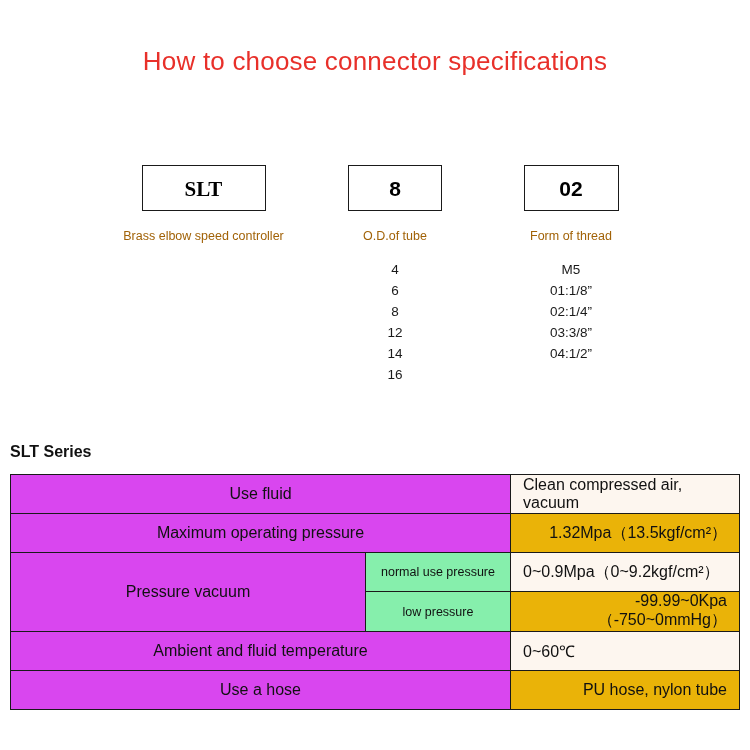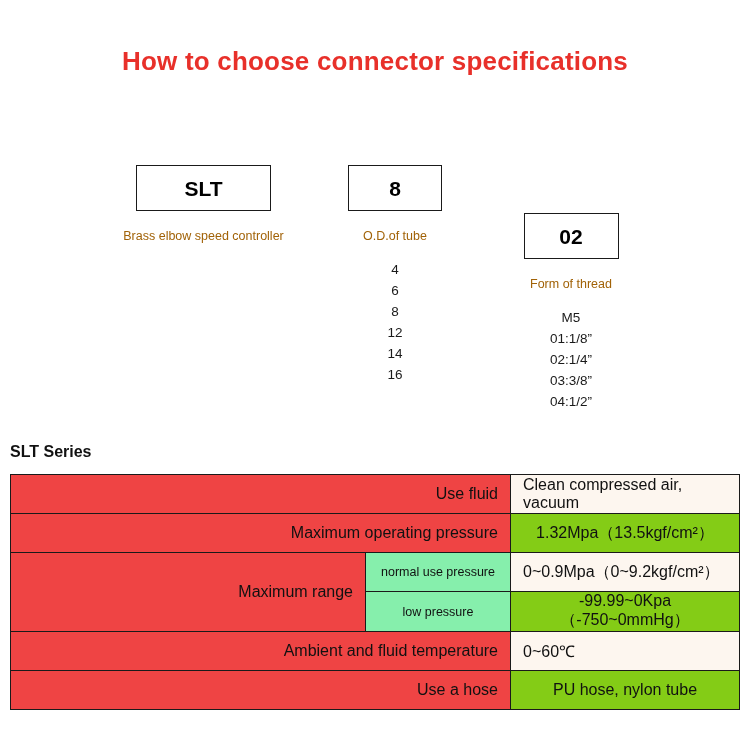--- a/index.html
+++ b/index.html
@@ -19,21 +19,21 @@
     width: 750px;
     height: 750px;
     box-sizing: border-box;
   }
 
   
   .title {
     text-align: center;
     color: #e8302a;
     font-size: 26px;
-    font-weight: bold;
+    font-weight: normal;
     margin: 0;
     padding-top: 46px;
     letter-spacing: 0.2px;
   }
   .subtitle {
     text-align: center;
     color: #1a1a1a;
     font-size: 21px;
     font-weight: normal;
     margin: 0;
@@ -48,33 +48,33 @@
     width: 750px;
     display: flex;
     justify-content: flex-start;
   }
   .code-col {
     position: absolute;
     text-align: center;
   }
   .code-col.c1 { left: 106px; width: 195px; }
   .code-col.c2 { left: 330px; width: 130px; }
-  .code-col.c3 { left: 497px; width: 148px; margin-top: 48px; }
+  .code-col.c3 { left: 497px; width: 148px; }
 
   .code-box {
     border: 1px solid #1a1a1a;
     height: 46px;
     line-height: 46px;
     font-size: 21px;
     font-weight: bold;
     color: #000000;
     box-sizing: border-box;
     background: #ffffff;
   }
-  .code-col.c1 .code-box { width: 135px; margin: 0 auto; }
+  .code-col.c1 .code-box { width: 124px; margin: 0 auto; font-family: Liberation Serif, serif; }
   .code-col.c2 .code-box { width: 94px; margin: 0 auto; }
   .code-col.c3 .code-box { width: 95px; margin: 0 auto; }
 
   .code-caption {
     font-size: 12.5px;
     color: #a16207;
     margin-top: 18px;
   }
   .code-list {
     margin-top: 16px;
@@ -105,34 +105,34 @@
   }
   .spec-table td {
     border: 1px solid #1a1a1a;
     padding: 0 12px;
     font-size: 16px;
     color: #111111;
     height: 38px;
     vertical-align: middle;
   }
   .spec-table td.label {
-    background: #ef4444;
-    text-align: right;
+    background: #d946ef;
+    text-align: center;
   }
   .spec-table td.sublabel {
     background: #86efac;
     text-align: center;
     font-size: 12.5px;
   }
   .spec-table td.value {
     background: #fdf6ef;
   }
   .spec-table td.value-white {
-    background: #84cc16;
-    text-align: center;
+    background: #eab308;
+    text-align: right;
   }
   .col-a { width: 355px; }
   .col-b { width: 145px; }
 </style>
 </head>
 <body>
 
 <div class="page">
 
   <h1 class="title">How to choose connector specifications</h1>
@@ -182,21 +182,21 @@
     <tbody>
       <tr>
         <td class="label" colspan="2">Use fluid</td>
         <td class="value">Clean compressed air, vacuum</td>
       </tr>
       <tr>
         <td class="label" colspan="2">Maximum operating pressure</td>
         <td class="value-white">1.32Mpa（13.5kgf/cm²）</td>
       </tr>
       <tr>
-        <td class="label" rowspan="2">Maximum range</td>
+        <td class="label" rowspan="2">Pressure vacuum</td>
         <td class="sublabel">normal use pressure</td>
         <td class="value">0~0.9Mpa（0~9.2kgf/cm²）</td>
       </tr>
       <tr>
         <td class="sublabel">low pressure</td>
         <td class="value-white">-99.99~0Kpa（-750~0mmHg）</td>
       </tr>
       <tr>
         <td class="label" colspan="2">Ambient and fluid temperature</td>
         <td class="value">0~60℃</td>

